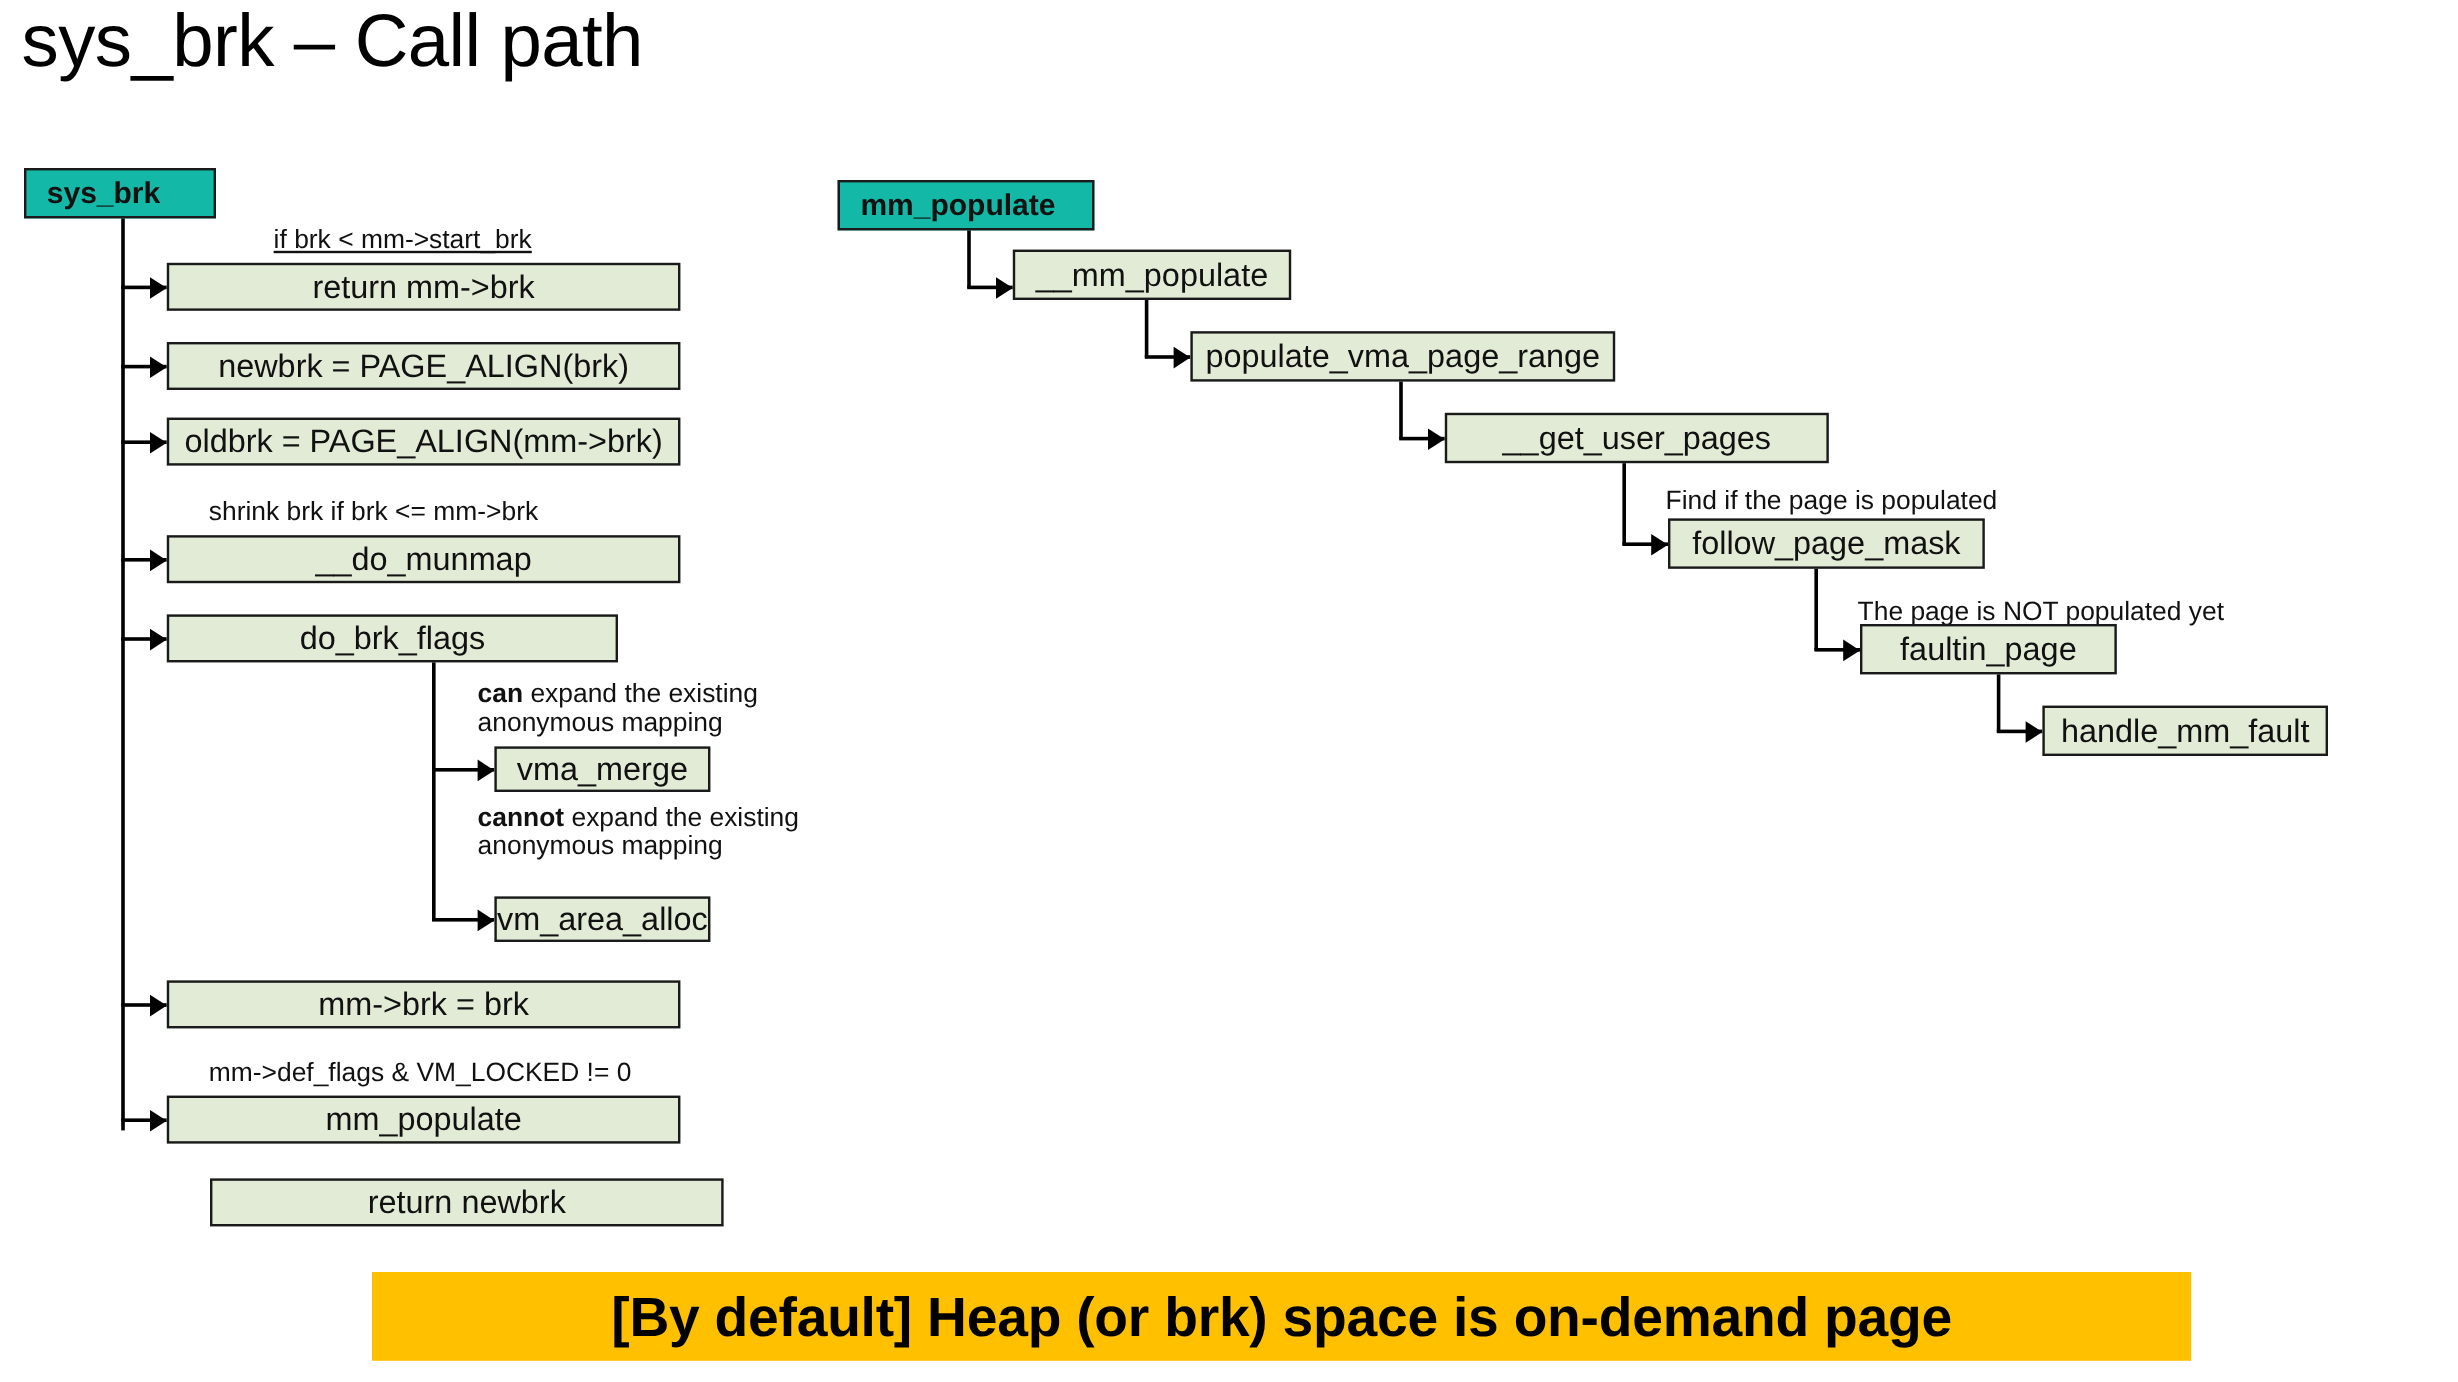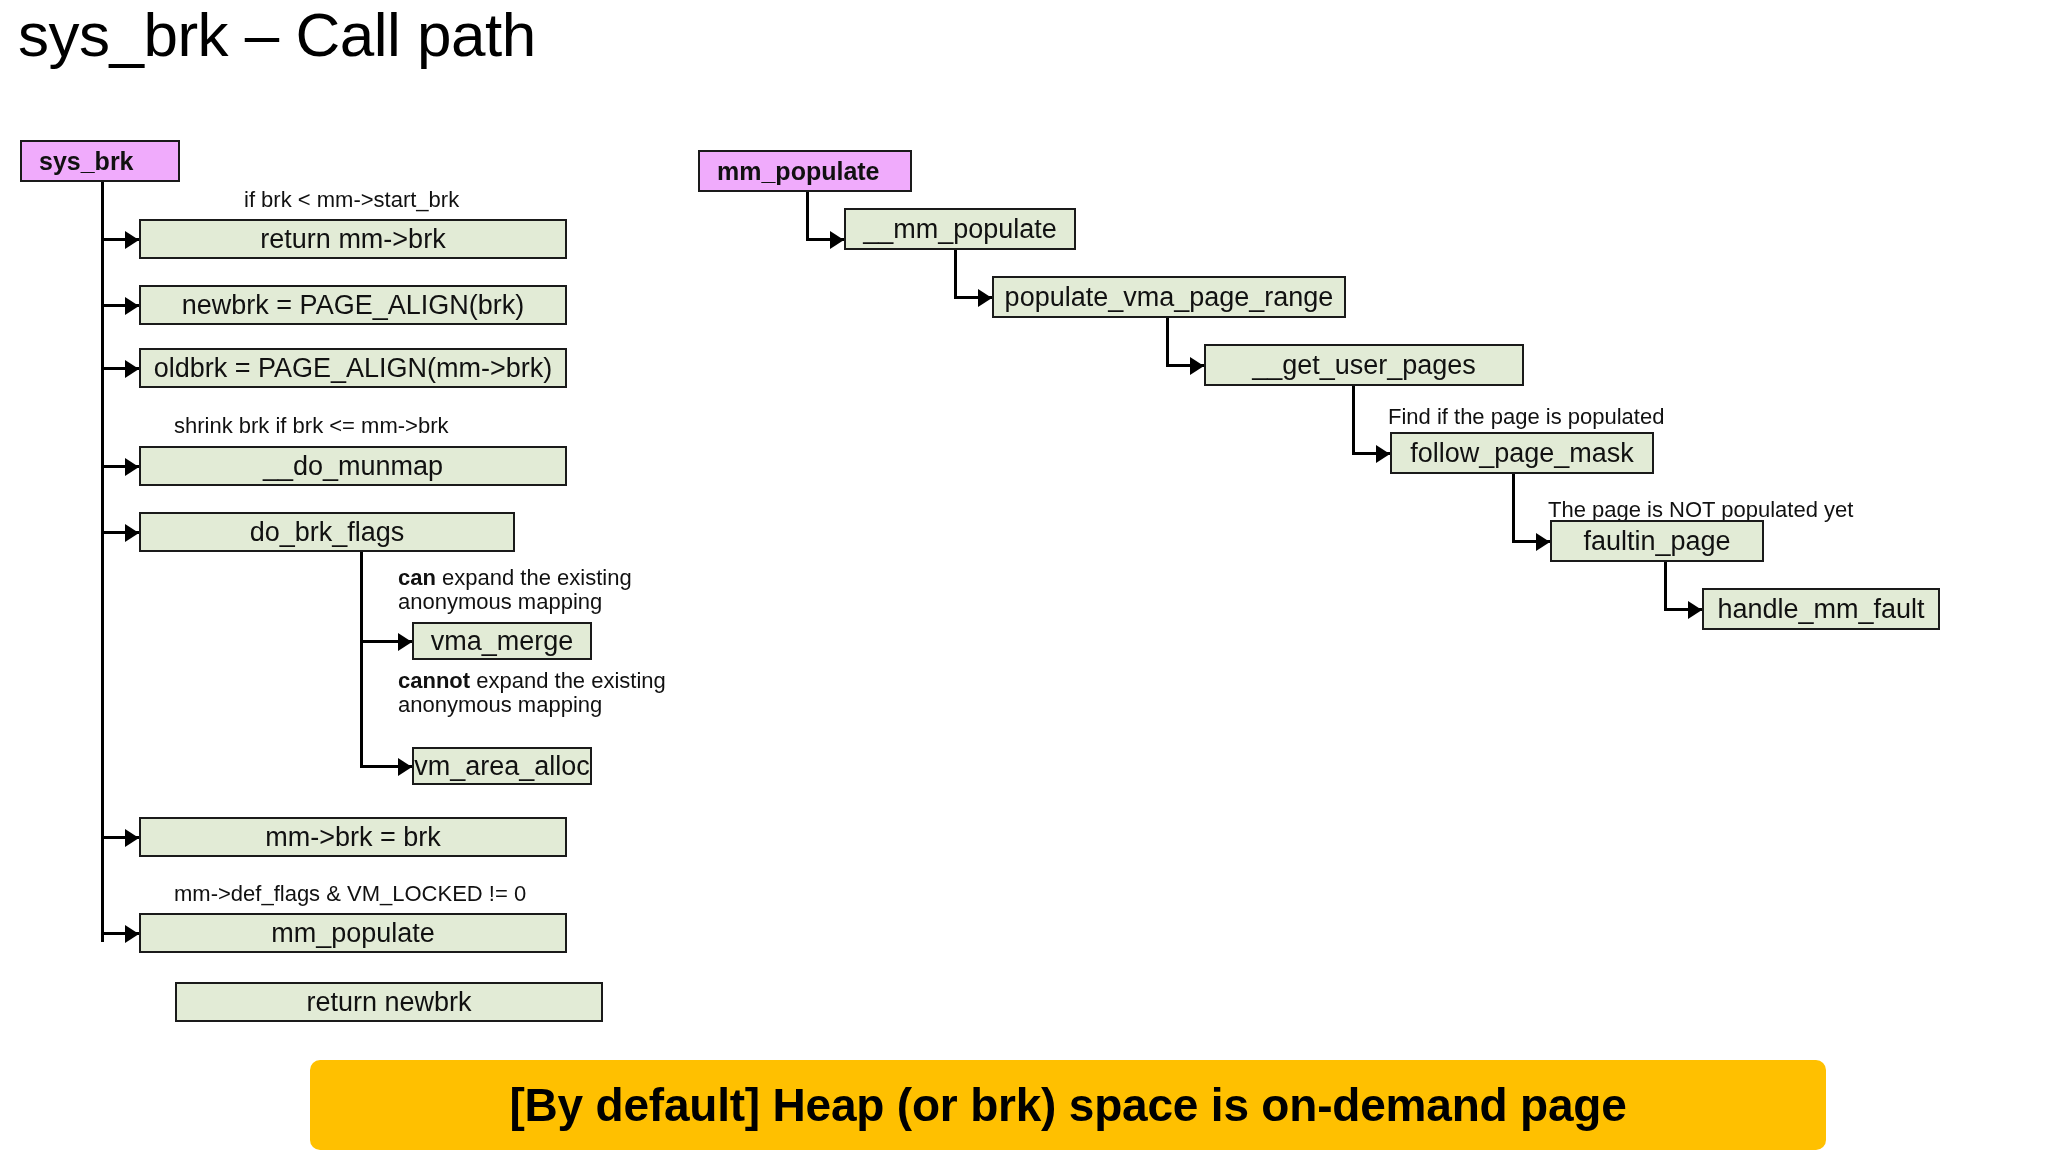--- a/index.html
+++ b/index.html
@@ -42,21 +42,21 @@
     justify-content: center;
     font-size: 27px;
     line-height: 1;
     white-space: nowrap;
   }
   .node.green {
     background: #E2EBD6;
     color: #111;
   }
   .node.yellow {
-    background: #f0abfc;
+    background: #14b8a6;
     color: #111;
     font-weight: bold;
     font-size: 25px;
     justify-content: flex-start;
     padding-left: 17px;
   }
   
   .ann {
     position: absolute;
     font-size: 22px;
@@ -101,21 +101,21 @@
 <body>
 
 <div id="slide">
 
   <div id="page-title">sys_brk – Call path</div>
 
   <div class="node yellow" style="left:20px; top:140px; width:160px; height:42px;">sys_brk</div>
 
   <div class="vline" style="left:101px; top:182px; height:760px;"></div>
 
-  <div class="ann" style="left:244px; top:188px;">if brk &lt; mm-&gt;start_brk</div>
+  <div class="ann" style="left:228px; top:188px;text-decoration:underline;">if brk &lt; mm-&gt;start_brk</div>
 
   <div class="hline" style="left:101px; top:238px; width:38px;"></div>
   <div class="arrowhead" style="left:125px; top:231px;"></div>
   <div class="node green" style="left:139px; top:219px; width:428px; height:40px;">return mm-&gt;brk</div>
 
   <div class="hline" style="left:101px; top:304px; width:38px;"></div>
   <div class="arrowhead" style="left:125px; top:297px;"></div>
   <div class="node green" style="left:139px; top:285px; width:428px; height:40px;">newbrk = PAGE_ALIGN(brk)</div>
 
   <div class="hline" style="left:101px; top:367px; width:38px;"></div>
@@ -193,15 +193,15 @@
   <div class="vline" style="left:1512px; top:474px; height:68px;"></div>
   <div class="hline" style="left:1512px; top:540px; width:38px;"></div>
   <div class="arrowhead" style="left:1536px; top:533px;"></div>
   <div class="node green" style="left:1550px; top:520px; width:214px; height:42px;">faultin_page</div>
 
   <div class="vline" style="left:1664px; top:562px; height:48px;"></div>
   <div class="hline" style="left:1664px; top:608px; width:38px;"></div>
   <div class="arrowhead" style="left:1688px; top:601px;"></div>
   <div class="node green" style="left:1702px; top:588px; width:238px; height:42px;">handle_mm_fault</div>
 
-  <div id="banner" style="left:310px; top:1060px; width:1516px; height:90px;border-radius:10px;">[By default] Heap (or brk) space is on-demand page</div>
+  <div id="banner" style="left:310px; top:1060px; width:1516px; height:74px;">[By default] Heap (or brk) space is on-demand page</div>
 
 </div>
 
 </body></html>

